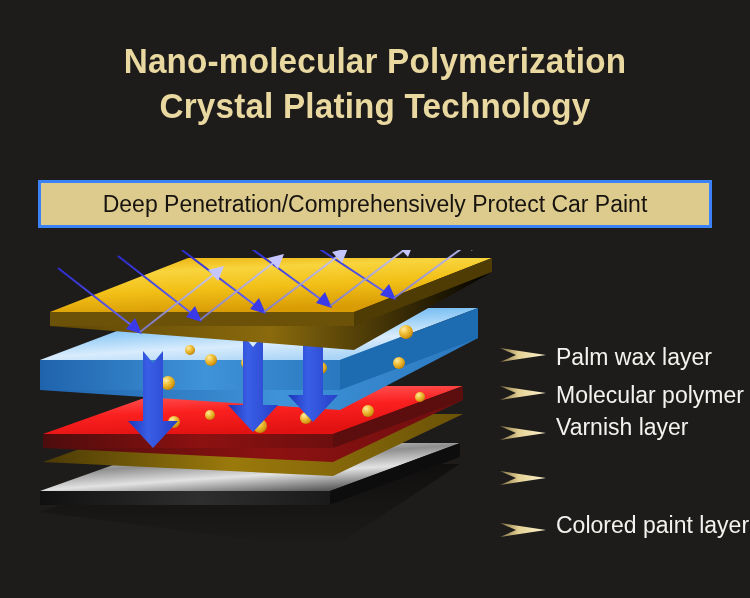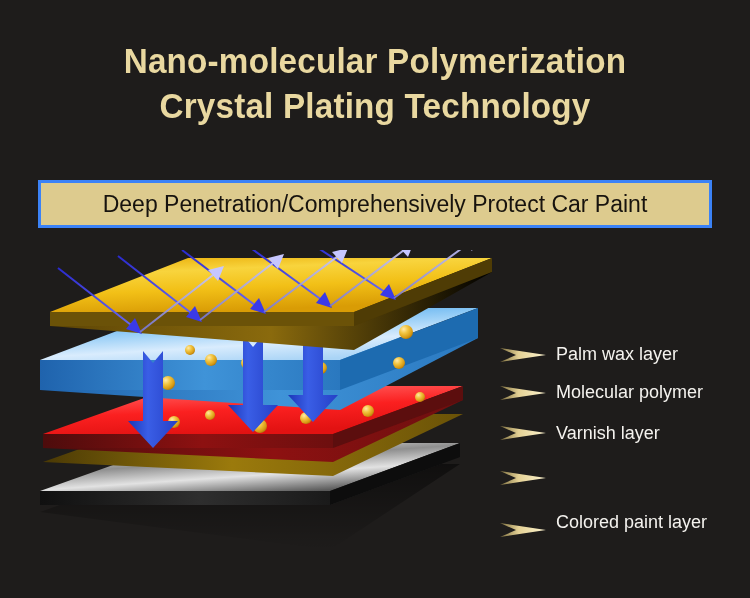--- a/index.html
+++ b/index.html
@@ -62,27 +62,27 @@
     width: 750px;
     height: 348px;
   }
   #diagram svg { display: block; }
 
   
   .callout-label {
     position: absolute;
     color: #f4f2ee;
     font-family: "Liberation Sans", sans-serif;
-    font-size: 18px;
+    font-size: 23px;
     white-space: nowrap;
     left: 556px;
   }
   .lbl0 { top: 344px; }
   .lbl1 { top: 382px; }
-  .lbl2 { top: 423px; text-align: right; }
+  .lbl2 { top: 414px; text-align: right; }
   .lbl3 { top: 468px; margin-top: 44px; }
   .lbl4 { top: 519px; }
 </style>
 </head>
 <body>
 
 <div id="poster">
 
   <div class="title-block">
     <div class="title-line">Nano-molecular Polymerization</div>

